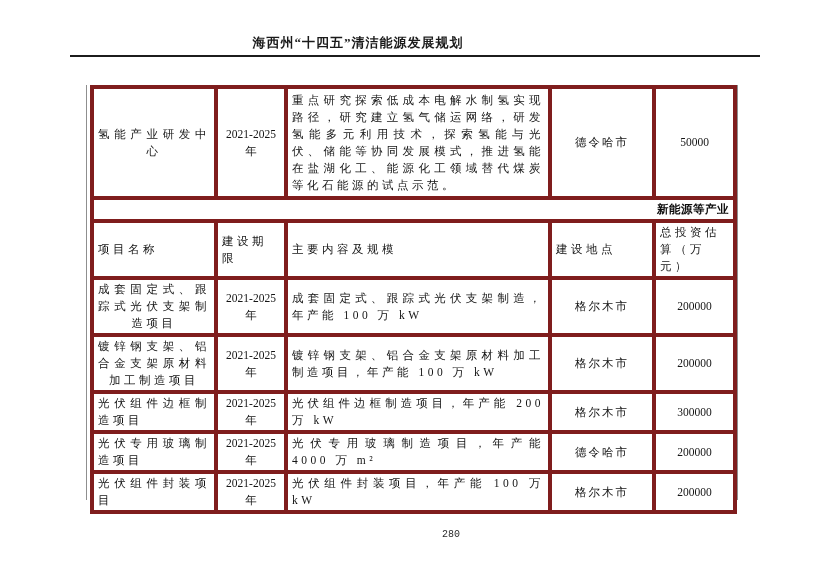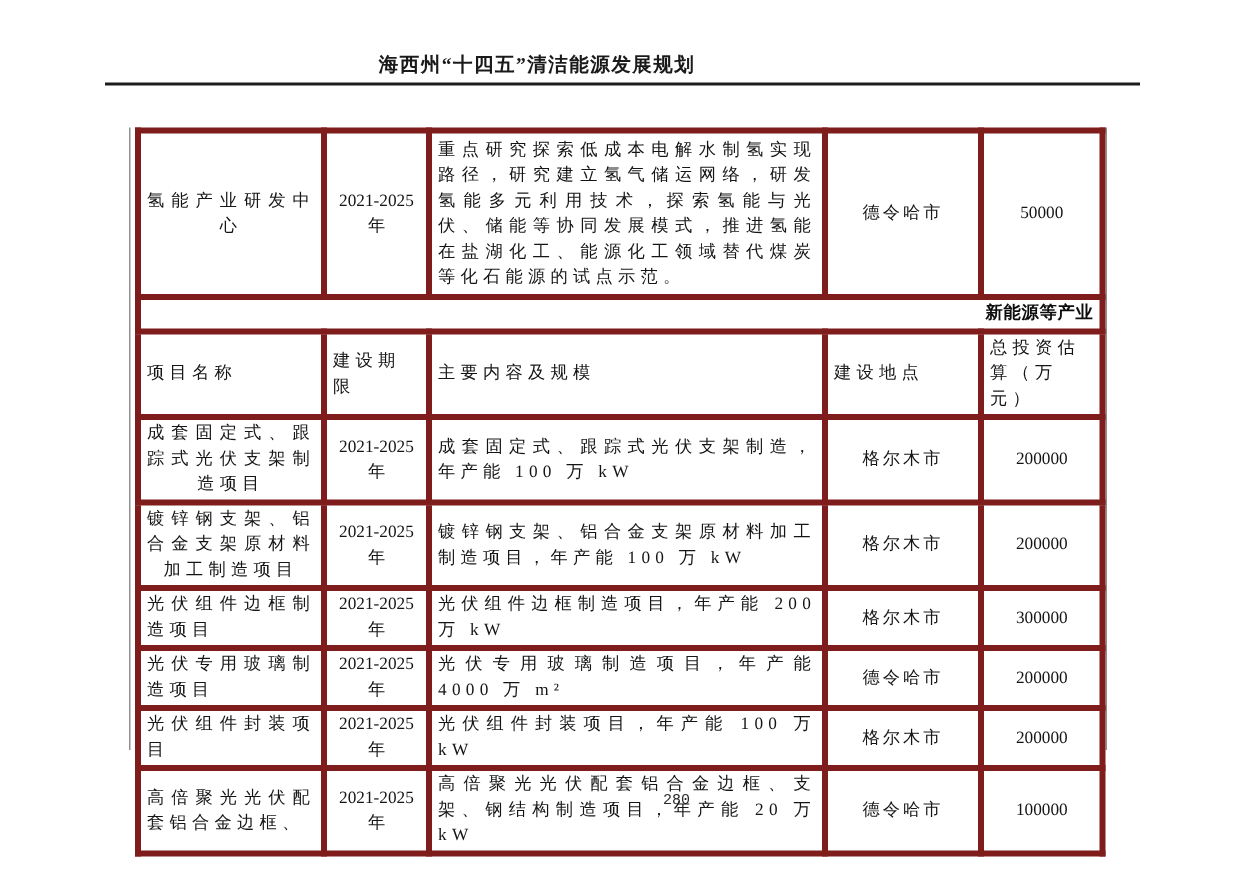--- a/index.html
+++ b/index.html
@@ -106,23 +106,16 @@
       <td class="cell-loc">德令哈市</td>
       <td class="cell-inv">200000</td>
     </tr>
     <tr class="h35">
       <td class="cell-name-l">光伏组件封装项目</td>
       <td class="cell-period">2021-2025年</td>
       <td class="cell-content">光伏组件封装项目，年产能 100 万 kW</td>
       <td class="cell-loc">格尔木市</td>
       <td class="cell-inv">200000</td>
     </tr>
-    <tr class="h37">
-      <td class="cell-name-l">高倍聚光光伏配套铝合金边框、</td>
-      <td class="cell-period">2021-2025年</td>
-      <td class="cell-content">高倍聚光光伏配套铝合金边框、支架、钢结构制造项目，年产能 20 万 kW</td>
-      <td class="cell-loc">德令哈市</td>
-      <td class="cell-inv">100000</td>
-    </tr>
   </tbody>
 </table>
 
 <div class="page-number">280</div>
 
 </body></html>

